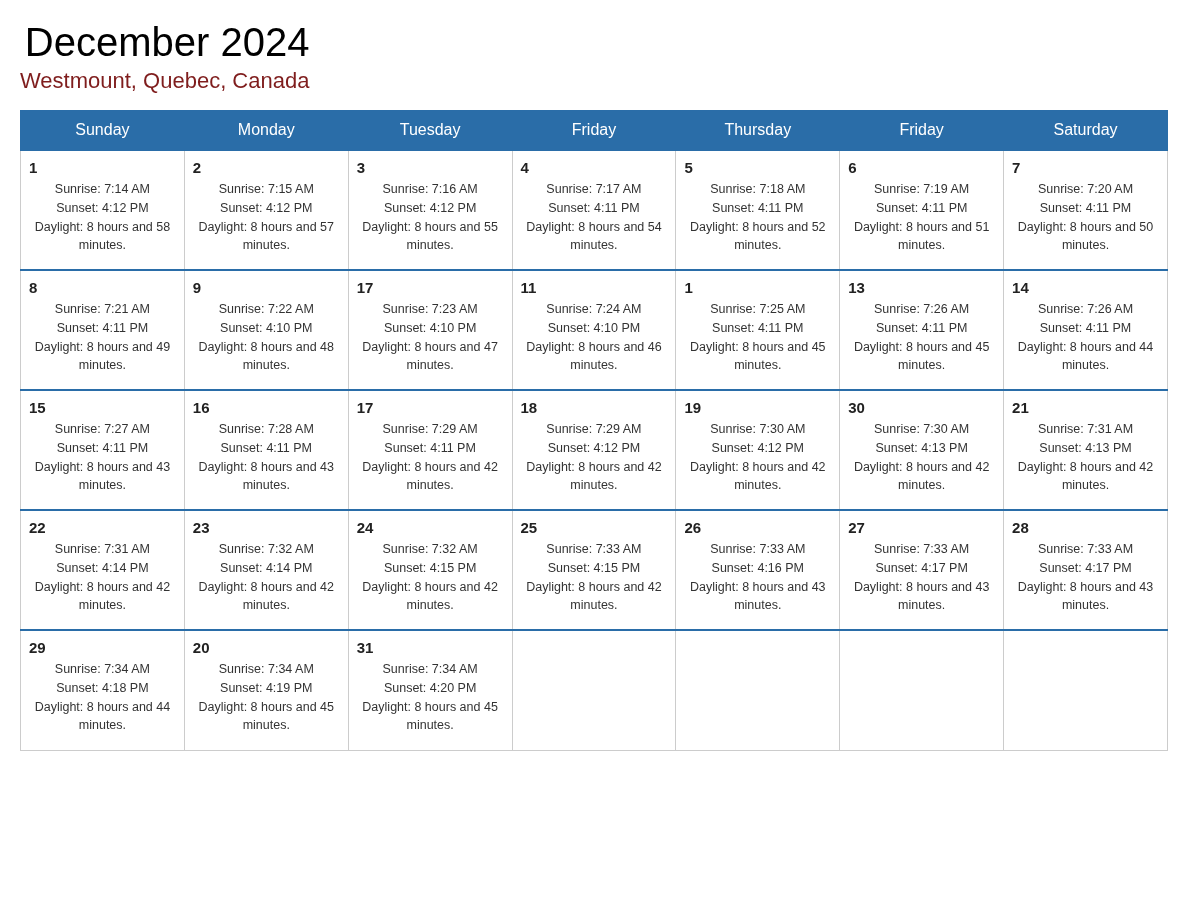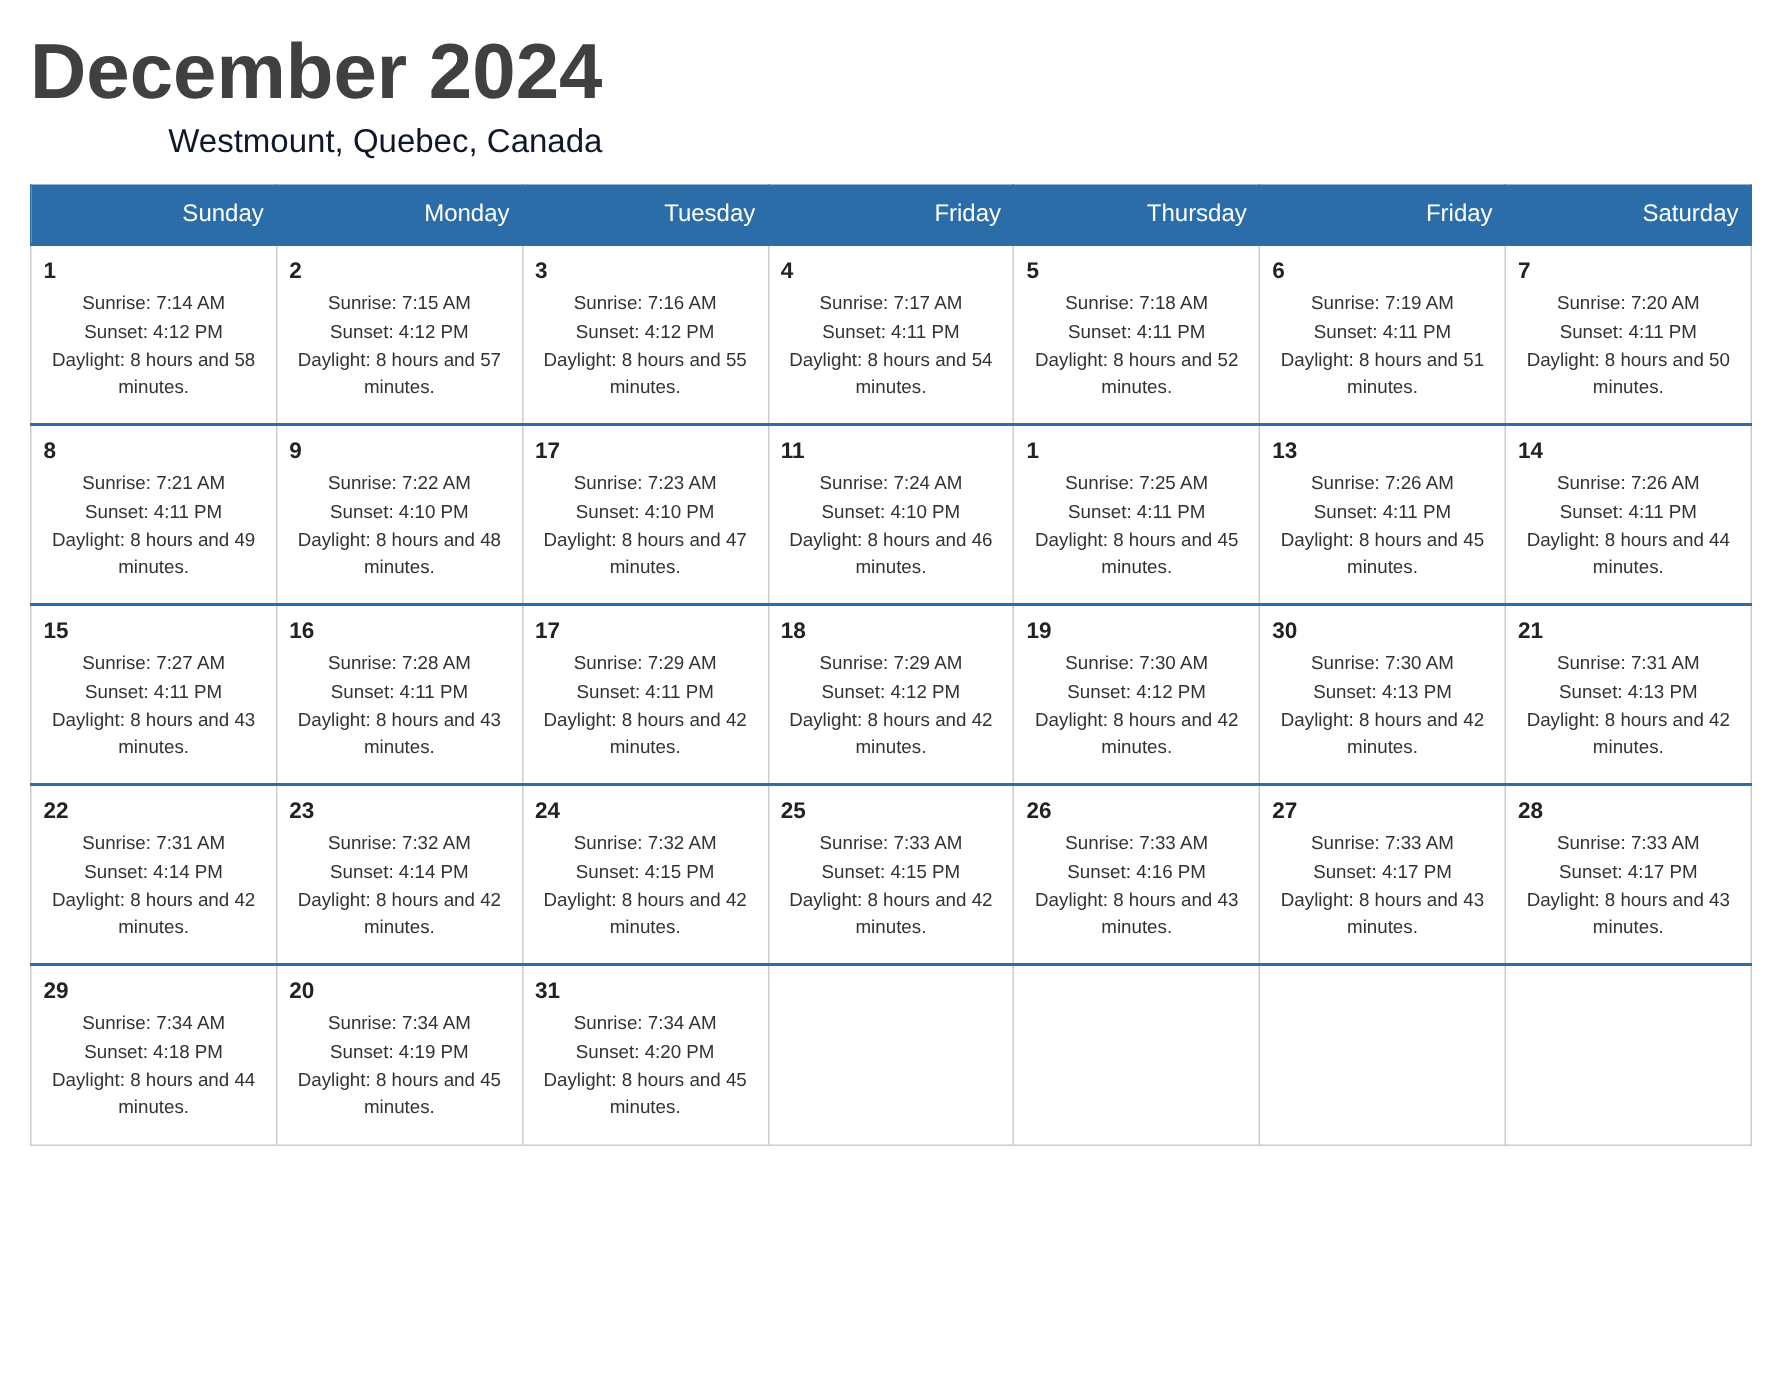--- a/index.html
+++ b/index.html
@@ -18,44 +18,44 @@
     }
     .logo {
       display: flex;
       flex-direction: column;
       align-items: flex-start;
     }
     .title-block {
       text-align: right;
     }
     .month-title {
-      font-size: 52px;
-      font-weight: bold;
-      color: #404040;
+      font-size: 40px;
+      font-weight: normal;
+      color: #000000;
       line-height: 1.1;
     }
     .location {
       font-size: 22px;
-      color: #0f172a;
+      color: #7f1d1d;
       margin-top: 4px;
     }
     table {
       width: 100%;
       border-collapse: collapse;
       table-layout: fixed;
     }
     thead tr {
       background-color: #2a6da8;
     }
     thead th {
       color: #fff;
       padding: 10px 8px;
       font-size: 16px;
       font-weight: normal;
-      text-align: right;
+      text-align: center;
       border: 1px solid #2a6da8;
     }
     tbody td {
       vertical-align: top;
       padding: 8px;
       border: 1px solid #ccc;
       font-size: 13px;
       color: #333;
       height: 120px;
     }

